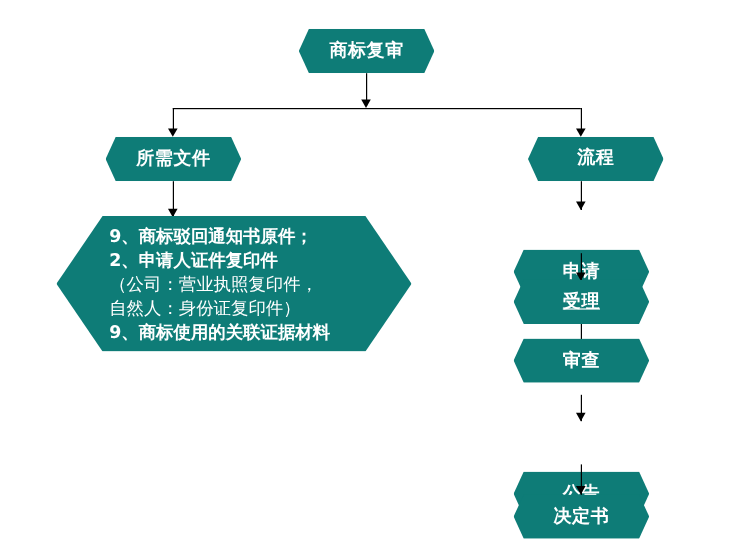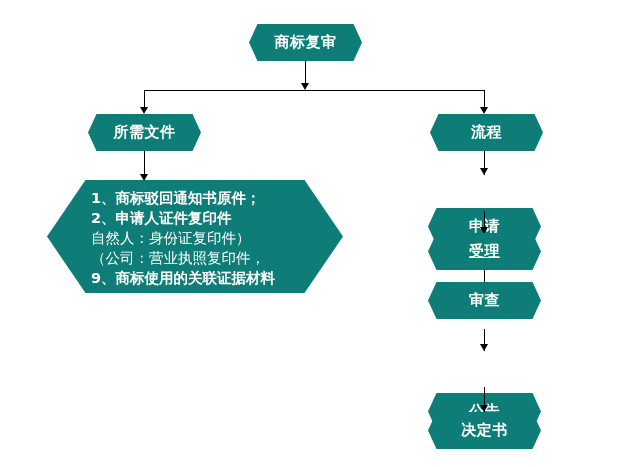--- a/index.html
+++ b/index.html
@@ -50,21 +50,21 @@
   }
   
   #node-docs-header {
     left: 88px;
     top: 114px;
     width: 113px;
     height: 37px;
   }
   
   #node-process-header {
-    left: 430px;
+    left: 440px;
     top: 114px;
     width: 113px;
     height: 37px;
     font-family: Liberation Serif, serif;
   }
 
   
   .step {
     left: 428px;
     width: 113px;
@@ -143,24 +143,24 @@
   <div class="vline" style="left:484px; top:90px; height:22px;"></div>
   <div class="arrow-down" style="left:480px; top:107px;"></div>
 
   <div class="hex hex-small" id="node-docs-header">所需文件</div>
 
   <div class="vline" style="left:144px; top:151px; height:30px;"></div>
   <div class="arrow-down" style="left:140px; top:174px;"></div>
 
   <div id="node-docs-body">
     <div id="docs-list">
-      <span class="ln">1、商标驳回通知书原件；</span>
+      <span class="ln">9、商标驳回通知书原件；</span>
       <span class="ln">2、申请人证件复印件</span>
+      <span class="ln thin">（公司：营业执照复印件，</span>
       <span class="ln thin">自然人：身份证复印件）</span>
-      <span class="ln thin">（公司：营业执照复印件，</span>
       <span class="ln">9、商标使用的关联证据材料</span>
     </div>
   </div>
 
   <div class="hex hex-small" id="node-process-header">流程</div>
 
   <div class="vline" style="left:484px; top:151px; height:24px;"></div>
   <div class="arrow-down" style="left:480px; top:168px;"></div>
 
   <div class="hex hex-small step" id="node-step-0">申请</div>

